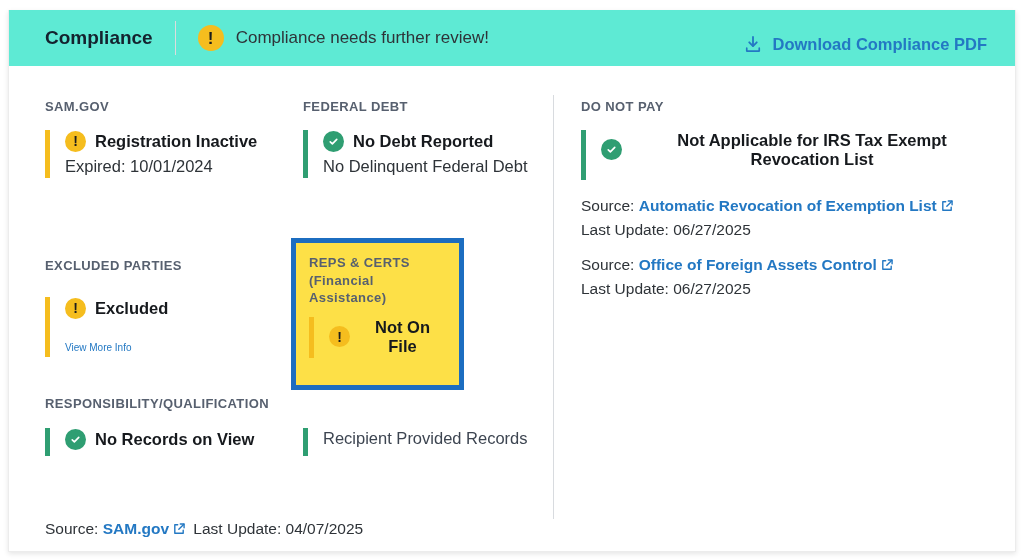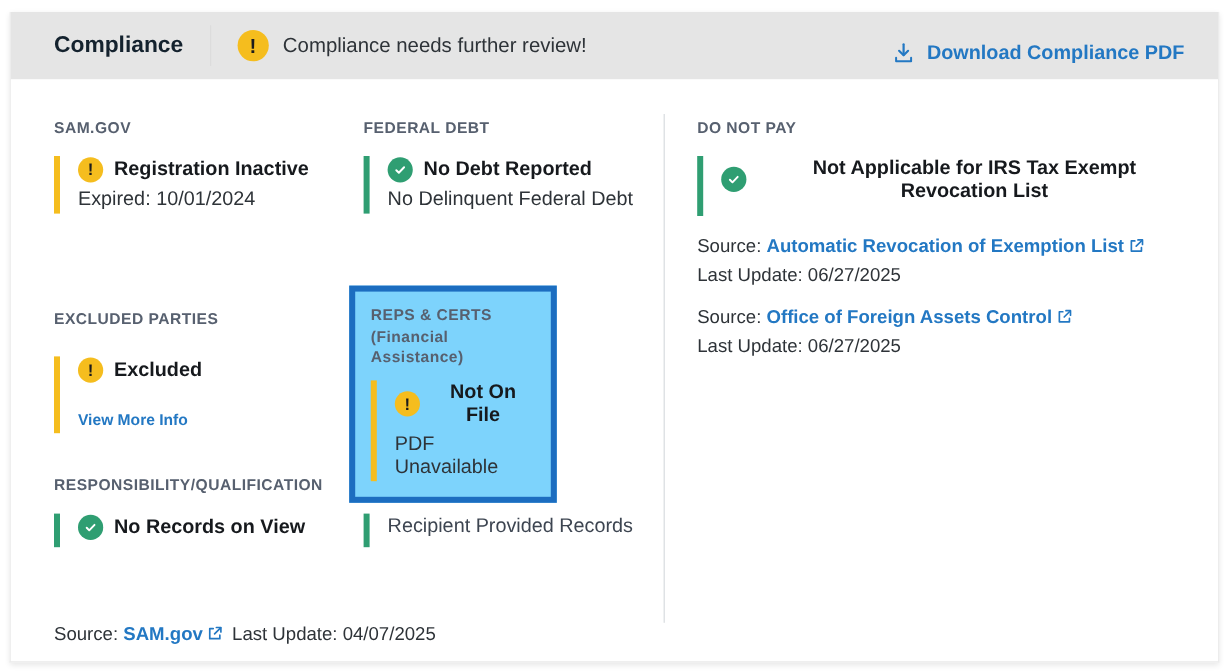--- a/index.html
+++ b/index.html
@@ -6,21 +6,21 @@
   html,body { width:1024px; height:560px; background:#fff; font-family:"Liberation Sans", sans-serif; color:#1b1f23; overflow:hidden; }
 
   .panel {
     position:absolute; left:8px; top:10px; width:1008px; height:542px;
     background:#fff; border:1px solid #ececec; border-top:none;
     box-shadow:0 2px 5px rgba(0,0,0,.10);
   }
 
   
   .panel-header {
-    height:56px; background:#e5e5e5; display:flex; align-items:center;
+    height:56px; background:#5eead4; display:flex; align-items:center;
     padding:0 28px 0 36px; position:relative;
   }
   .panel-title { font-size:19px; font-weight:bold; color:#14222e; }
   .header-sep { width:1px; height:34px; background:#dcdcdc; margin:0 22px; }
   .alert-msg { font-size:17px; color:#2e3338; display:flex; align-items:center; gap:12px; }
   .download-link {
     margin-left:auto; display:flex; align-items:center; gap:9px;
     color:var(--blue); font-size:16.5px; font-weight:bold; cursor:pointer; text-decoration:none;margin-top:12px;
   }
 
@@ -46,31 +46,31 @@
   }
 
   
   .status-item { border-left:5px solid; padding:1px 0 2px 15px; }
   .status-item.warn { border-color:var(--yellow); }
   .status-item.ok   { border-color:var(--green); }
   .si-row { display:flex; align-items:center; gap:9px; }
   .si-title { font-size:16.5px; font-weight:bold; color:#16191d;text-align:center; }
   .si-sub { font-size:16.5px; color:#2e3338; margin-top:5px; }
   .si-plain { font-size:16.5px; color:#3d4551; margin-bottom:6px; }
-  .si-link { font-size:13px; font-weight:bold; color:var(--blue); margin-top:23px; display:inline-block; cursor:pointer; text-decoration:none; }
+  .si-link { font-size:10px; font-weight:normal; color:var(--blue); margin-top:23px; display:inline-block; cursor:pointer; text-decoration:none; }
   .status-item.tall { min-height:50px; }
 
   
   .abs { position:absolute; }
   #sec-samgov    { left:36px;  top:88px;  width:250px; }
   #sec-feddebt   { left:294px; top:88px;  width:250px; }
   #sec-excluded  { left:36px;  top:247px; width:240px; }
   #box-repscerts {
     left:282px; top:228px; width:173px;
-    border:5px solid var(--box-border); padding:11px 13px 13px 13px; background:#7dd3fc;
+    border:5px solid var(--box-border); padding:11px 13px 27px 13px; background:#fde047;
   }
   #sec-resp      { left:36px;  top:385px; width:508px; }
   #footer-line   { left:36px;  top:510px;text-align:right; }
   #col-divider   { left:544px; top:85px;  width:1px; height:424px; background:#d8dbdf; }
   #sec-dnp       { left:572px; top:88px;  width:412px; }
 
   .item-gap { margin-top:14px; }
   .resp-row { display:flex; gap:12px; margin-top:15px; }
   .resp-row .status-item { width:246px; }
 
@@ -143,21 +143,20 @@
   </div>
 
   <div class="abs" id="box-repscerts">
     <div class="sec-label">REPS &amp; CERTS</div>
     <div class="sec-label">(Financial Assistance)</div>
     <div class="status-item warn" style="margin-top:10px;">
       <div class="si-row">
         <span class="warn-icon">!</span>
         <span class="si-title">Not On File</span>
       </div>
-      <div class="si-sub">PDF Unavailable</div>
     </div>
   </div>
 
   <div class="abs" id="sec-resp">
     <div class="sec-label">RESPONSIBILITY/QUALIFICATION</div>
     <div class="resp-row">
       <div class="status-item ok">
         <div class="si-row">
           <span class="check-icon">
               <svg viewBox="0 0 16 16">

